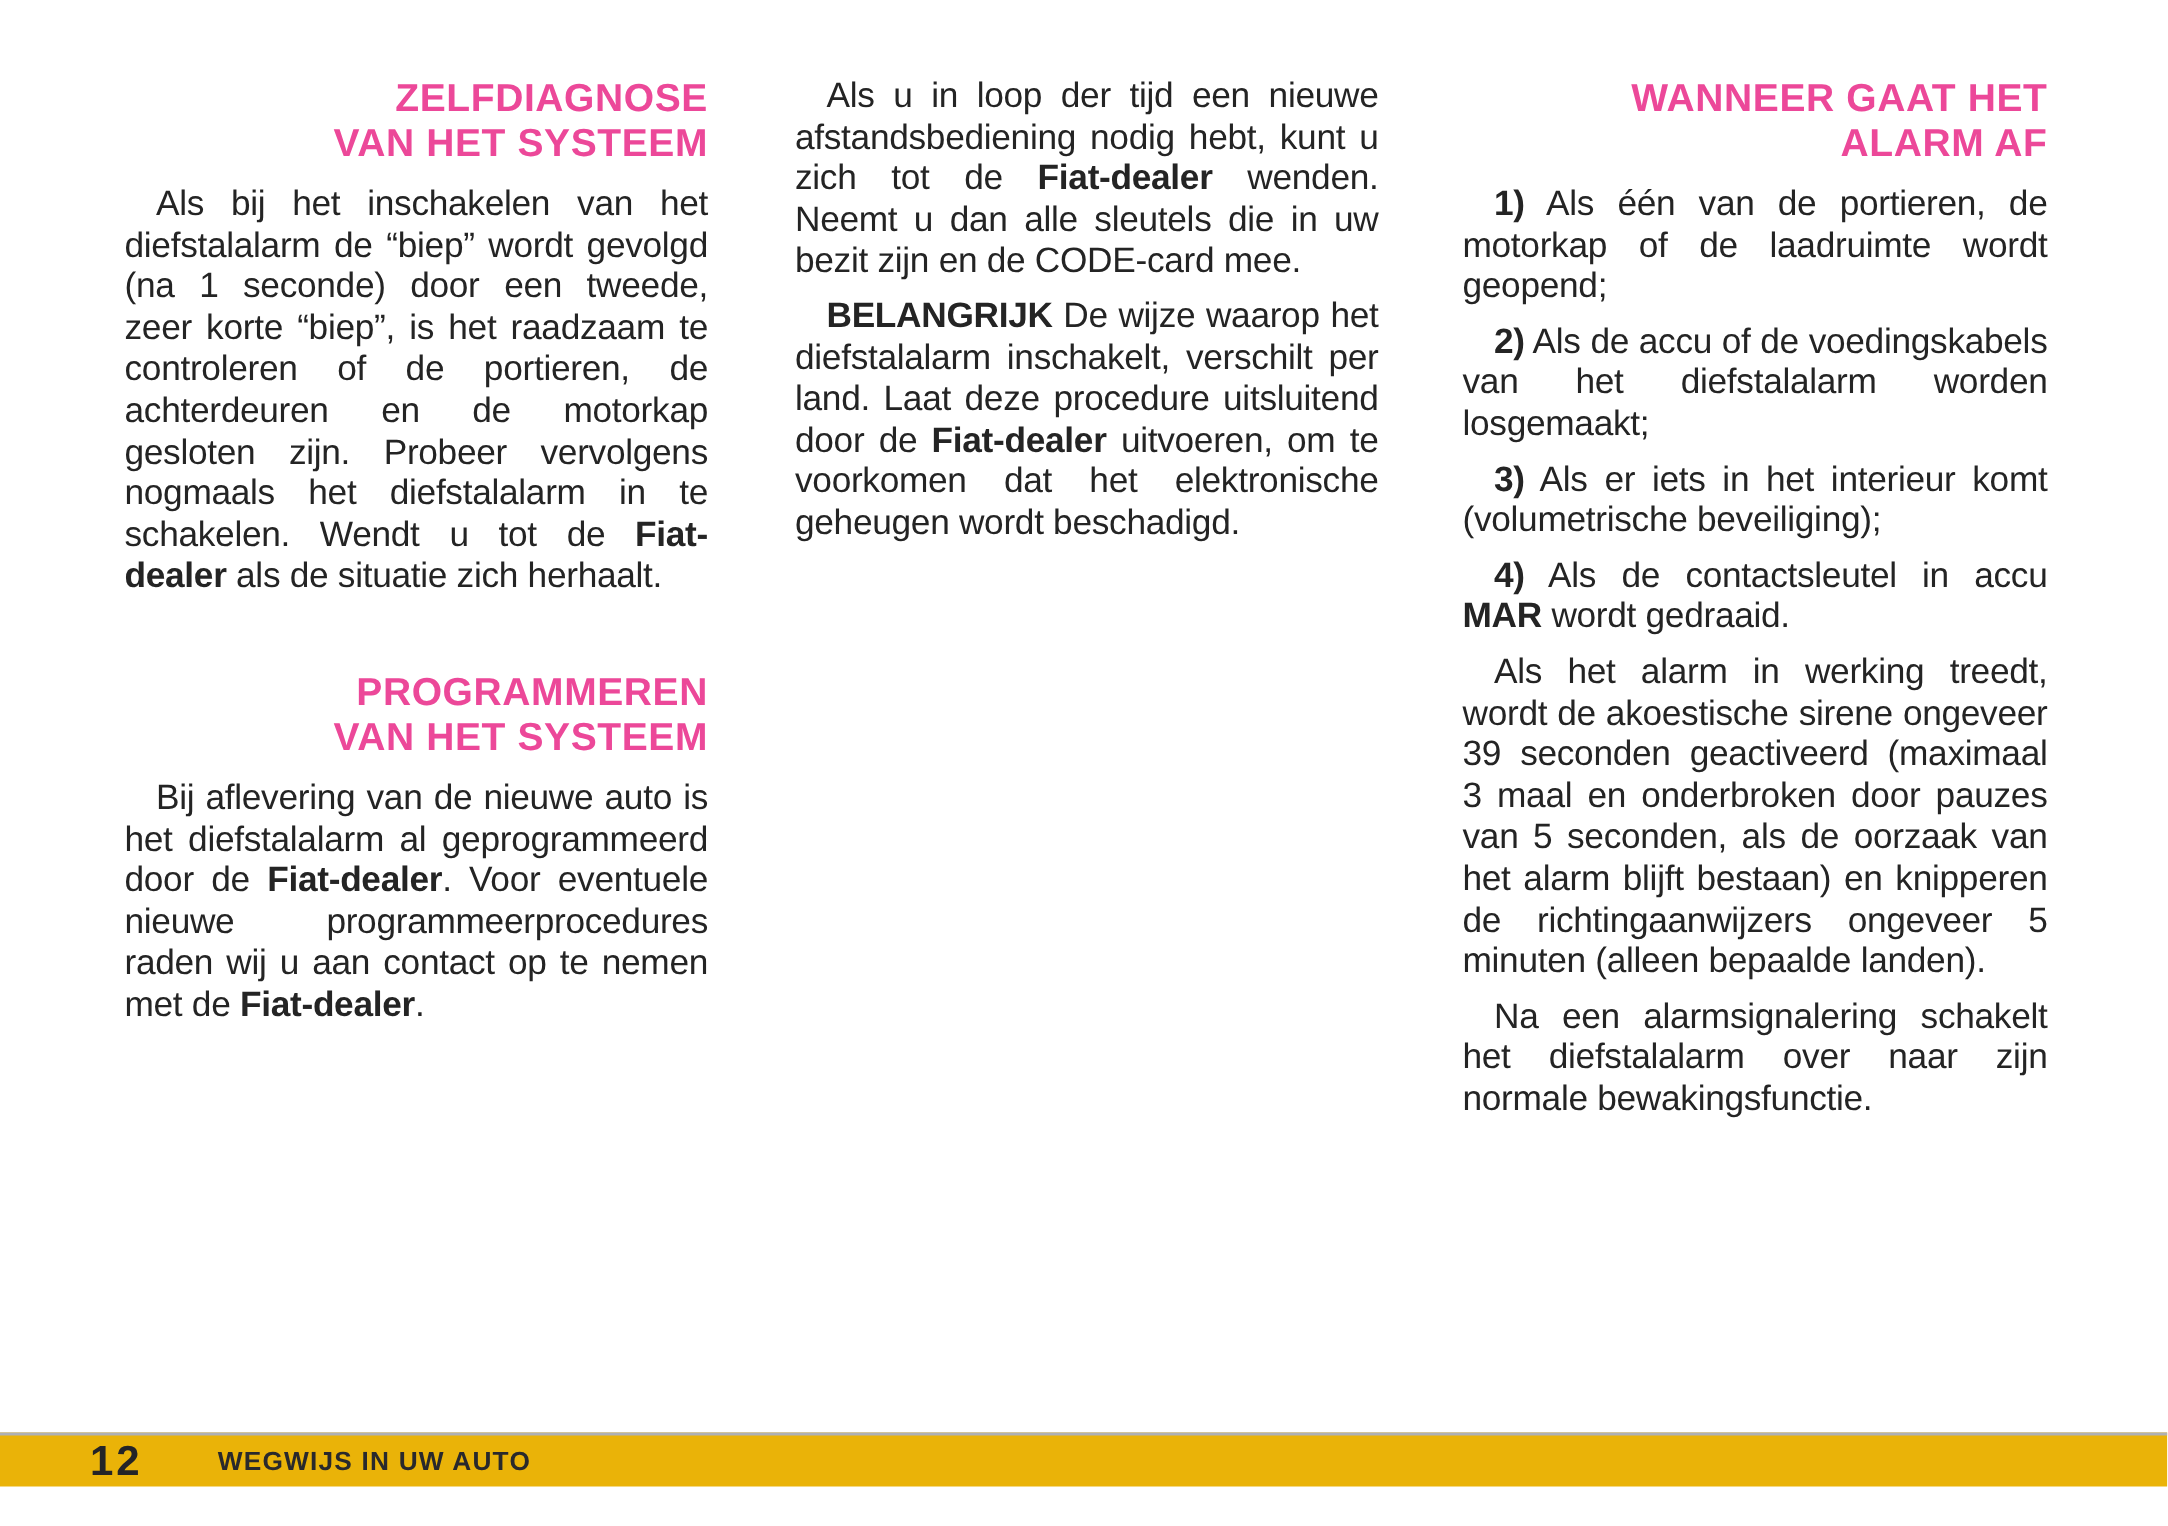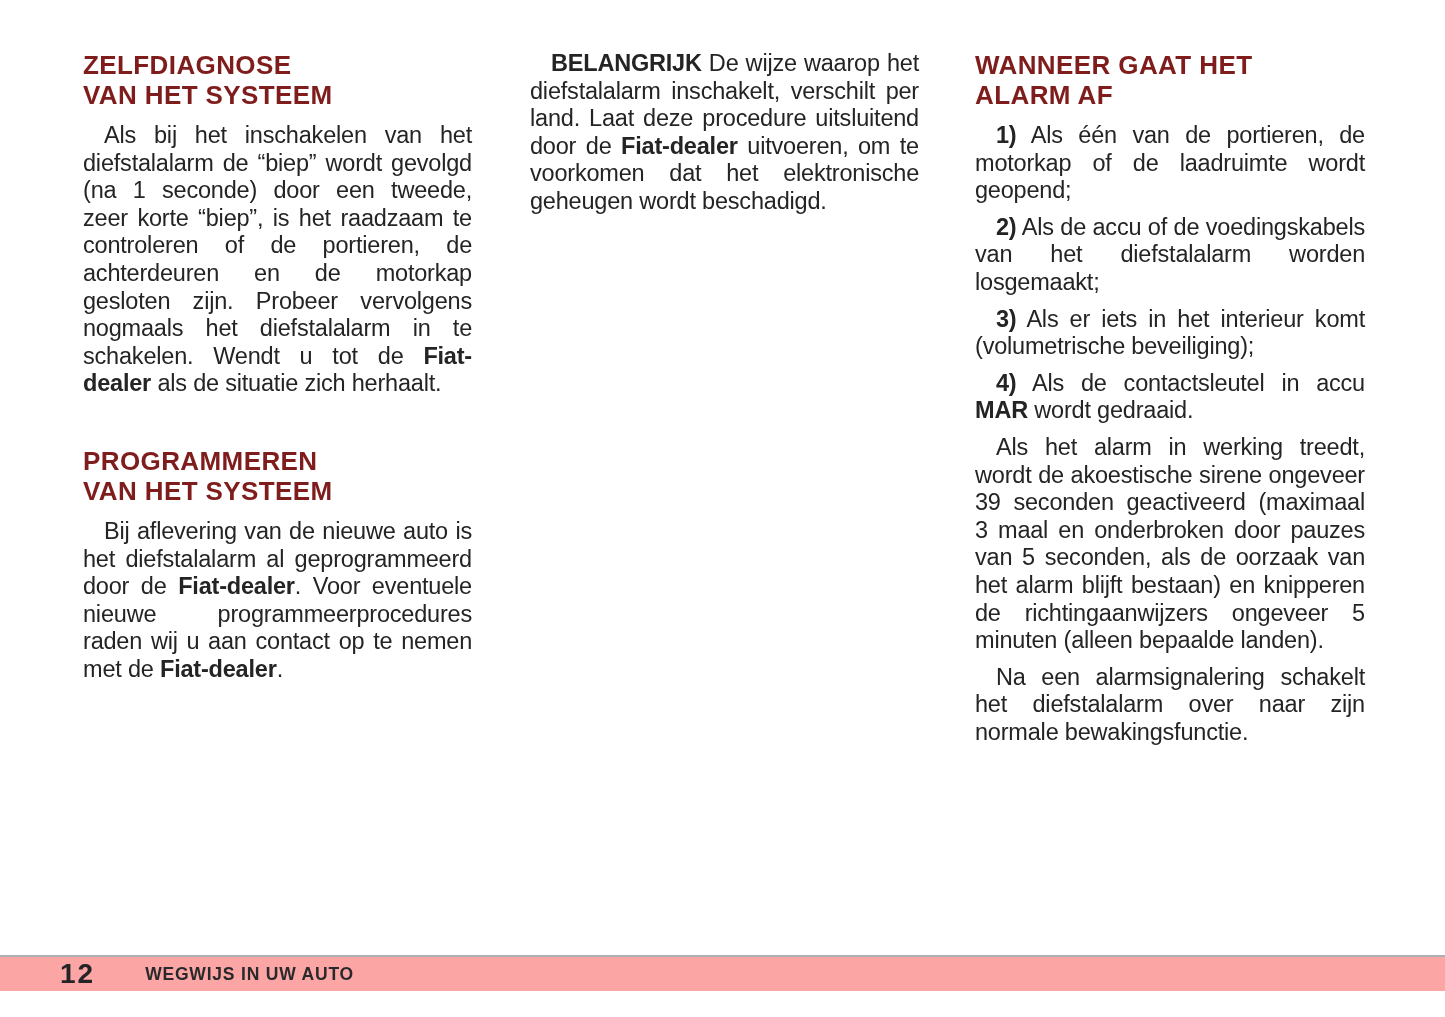--- a/index.html
+++ b/index.html
@@ -17,38 +17,38 @@
     text-align:justify;
   }
   #col0 { left:83px;  width:389px; }
   #col1 { left:530px; width:389px; }
   #col2 { left:975px; width:390px; }
   .heading {
     font-weight:bold;
     font-size:26px;
     line-height:30px;
     letter-spacing:0.4px;
-    color:#7f1d1d;
+    color:#ec4899;
     margin:0 0 12px 0;
-    text-align:left;
+    text-align:right;
   }
   .col .heading:not(:first-child) { margin-top:48px; }
   .para {
     margin:0 0 9px 0;
     font-size:23.5px;
     line-height:27.6px;
     text-indent:21px;
     letter-spacing:-0.2px;
   }
   .b { font-weight:bold; }
   .footer-bar {
     position:absolute;
     left:0; top:955px;
     width:1445px; height:34px;
-    background:#fca5a5;
+    background:#eab308;
     border-top:2px solid #aeb0b4;
     display:flex;
     align-items:center;
   }
   .page-number {
     font-weight:bold;
     font-size:28px;
     letter-spacing:2px;
     margin-left:60px;
     color:#242427;
@@ -65,20 +65,21 @@
 <body>
 
 <div id="page">
   <div class="col" id="col0">
       <div class="heading">ZELFDIAGNOSE<br>VAN HET SYSTEEM</div>
       <p class="para"><span>Als bij het inschakelen van het diefstalalarm de “biep” wordt gevolgd (na 1 seconde) door een tweede, zeer korte “biep”, is het raadzaam te controleren of de portieren, de achterdeuren en de motorkap gesloten zijn. Probeer vervolgens nogmaals het diefstalalarm in te schakelen. Wendt u tot de </span><span class="b">Fiat-dealer</span><span> als de situatie zich herhaalt.</span></p>
       <div class="heading">PROGRAMMEREN<br>VAN HET SYSTEEM</div>
       <p class="para"><span>Bij aflevering van de nieuwe auto is het diefstalalarm al geprogrammeerd door de </span><span class="b">Fiat-dealer</span><span>. Voor eventuele nieuwe programmeerprocedures raden wij u aan contact op te nemen met de </span><span class="b">Fiat-dealer</span><span>.</span></p>
     </div>
   <div class="col" id="col1">
+      <p class="para"><span>Als u in loop der tijd een nieuwe afstandsbediening nodig hebt, kunt u zich tot de </span><span class="b">Fiat-dealer</span><span> wenden. Neemt u dan alle sleutels die in uw bezit zijn en de CODE-card mee.</span></p>
       <p class="para"><span class="b">BELANGRIJK</span><span> De wijze waarop het diefstalalarm inschakelt, verschilt per land. Laat deze procedure uitsluitend door de </span><span class="b">Fiat-dealer</span><span> uitvoeren, om te voorkomen dat het elektronische geheugen wordt beschadigd.</span></p>
     </div>
   <div class="col" id="col2">
       <div class="heading">WANNEER GAAT HET<br>ALARM AF</div>
       <p class="para"><span class="b">1)</span><span> Als één van de portieren, de motorkap of de laadruimte wordt geopend;</span></p>
       <p class="para"><span class="b">2)</span><span> Als de accu of de voedingskabels van het diefstalalarm worden losgemaakt;</span></p>
       <p class="para"><span class="b">3)</span><span> Als er iets in het interieur komt (volumetrische beveiliging);</span></p>
       <p class="para"><span class="b">4)</span><span> Als de contactsleutel in accu </span><span class="b">MAR</span><span> wordt gedraaid.</span></p>
       <p class="para"><span>Als het alarm in werking treedt, wordt de akoestische sirene ongeveer 39 seconden geactiveerd (maximaal 3 maal en onderbroken door pauzes van 5 seconden, als de oorzaak van het alarm blijft bestaan) en knipperen de richtingaanwijzers ongeveer 5 minuten (alleen bepaalde landen).</span></p>
       <p class="para"><span>Na een alarmsignalering schakelt het diefstalalarm over naar zijn normale bewakingsfunctie.</span></p>

